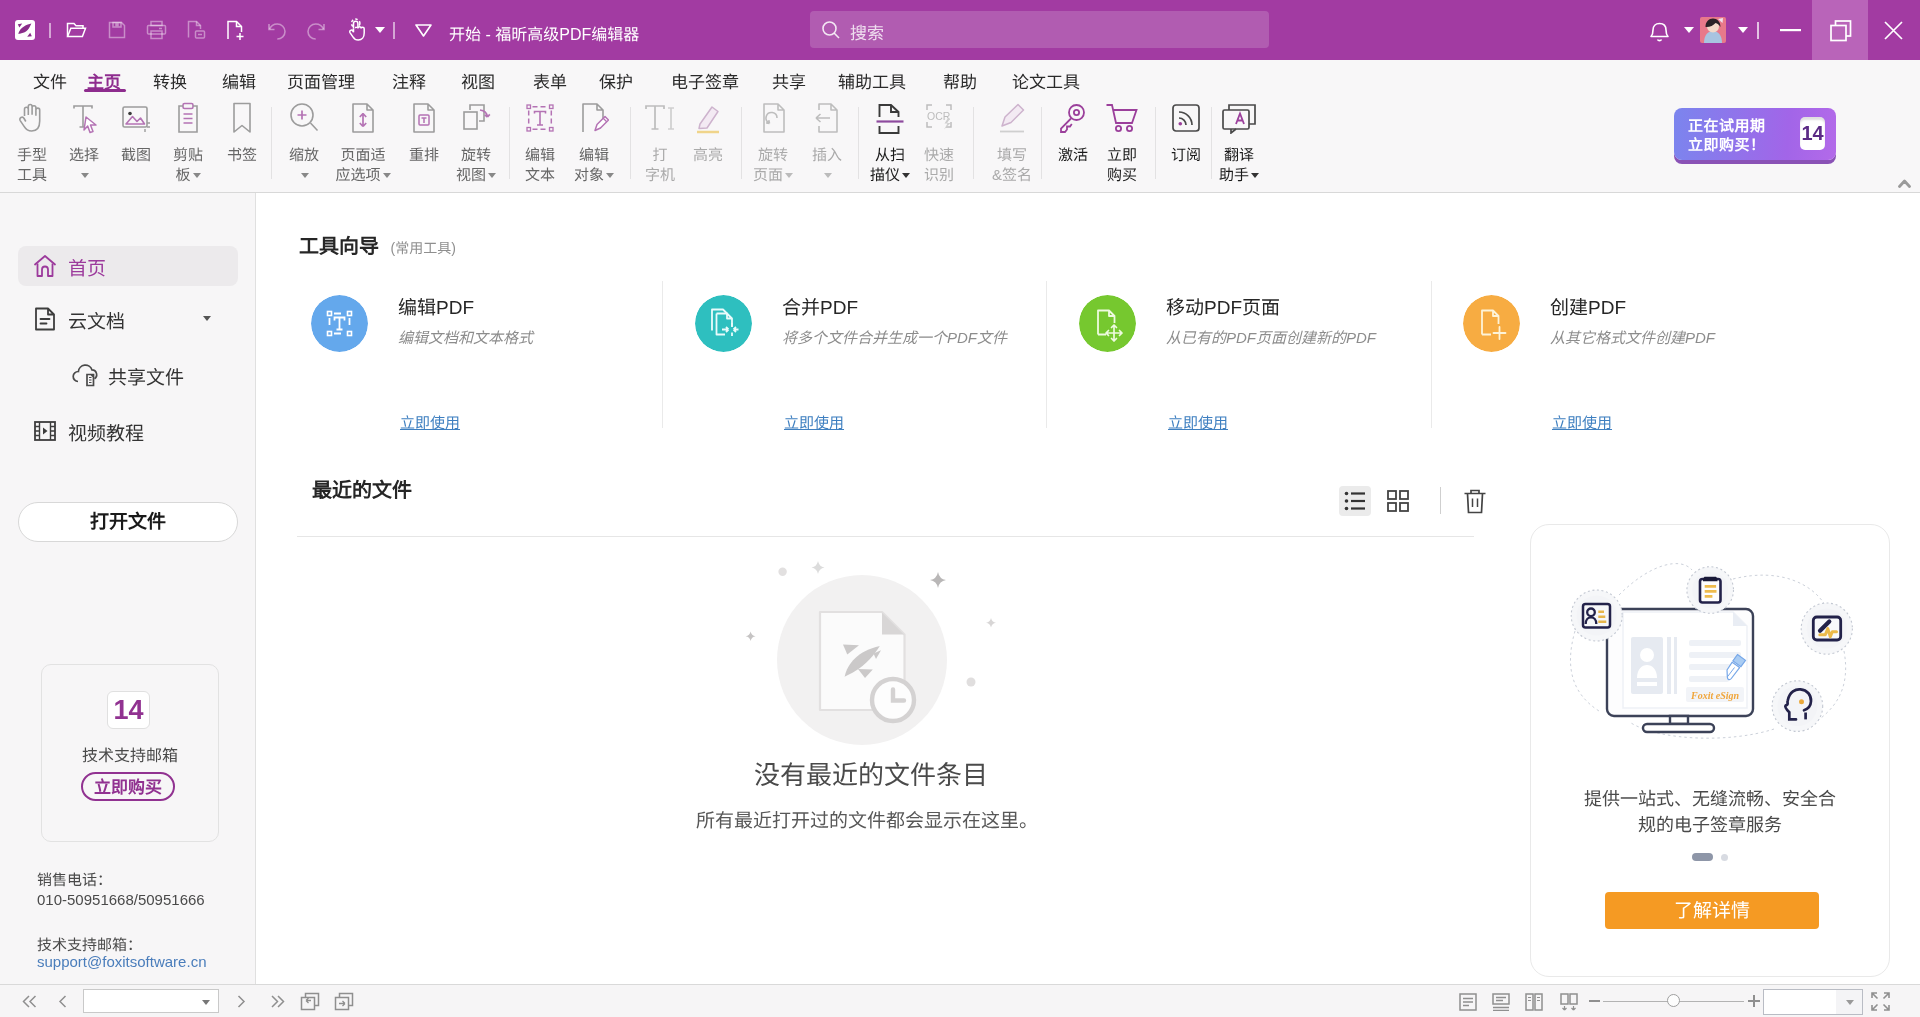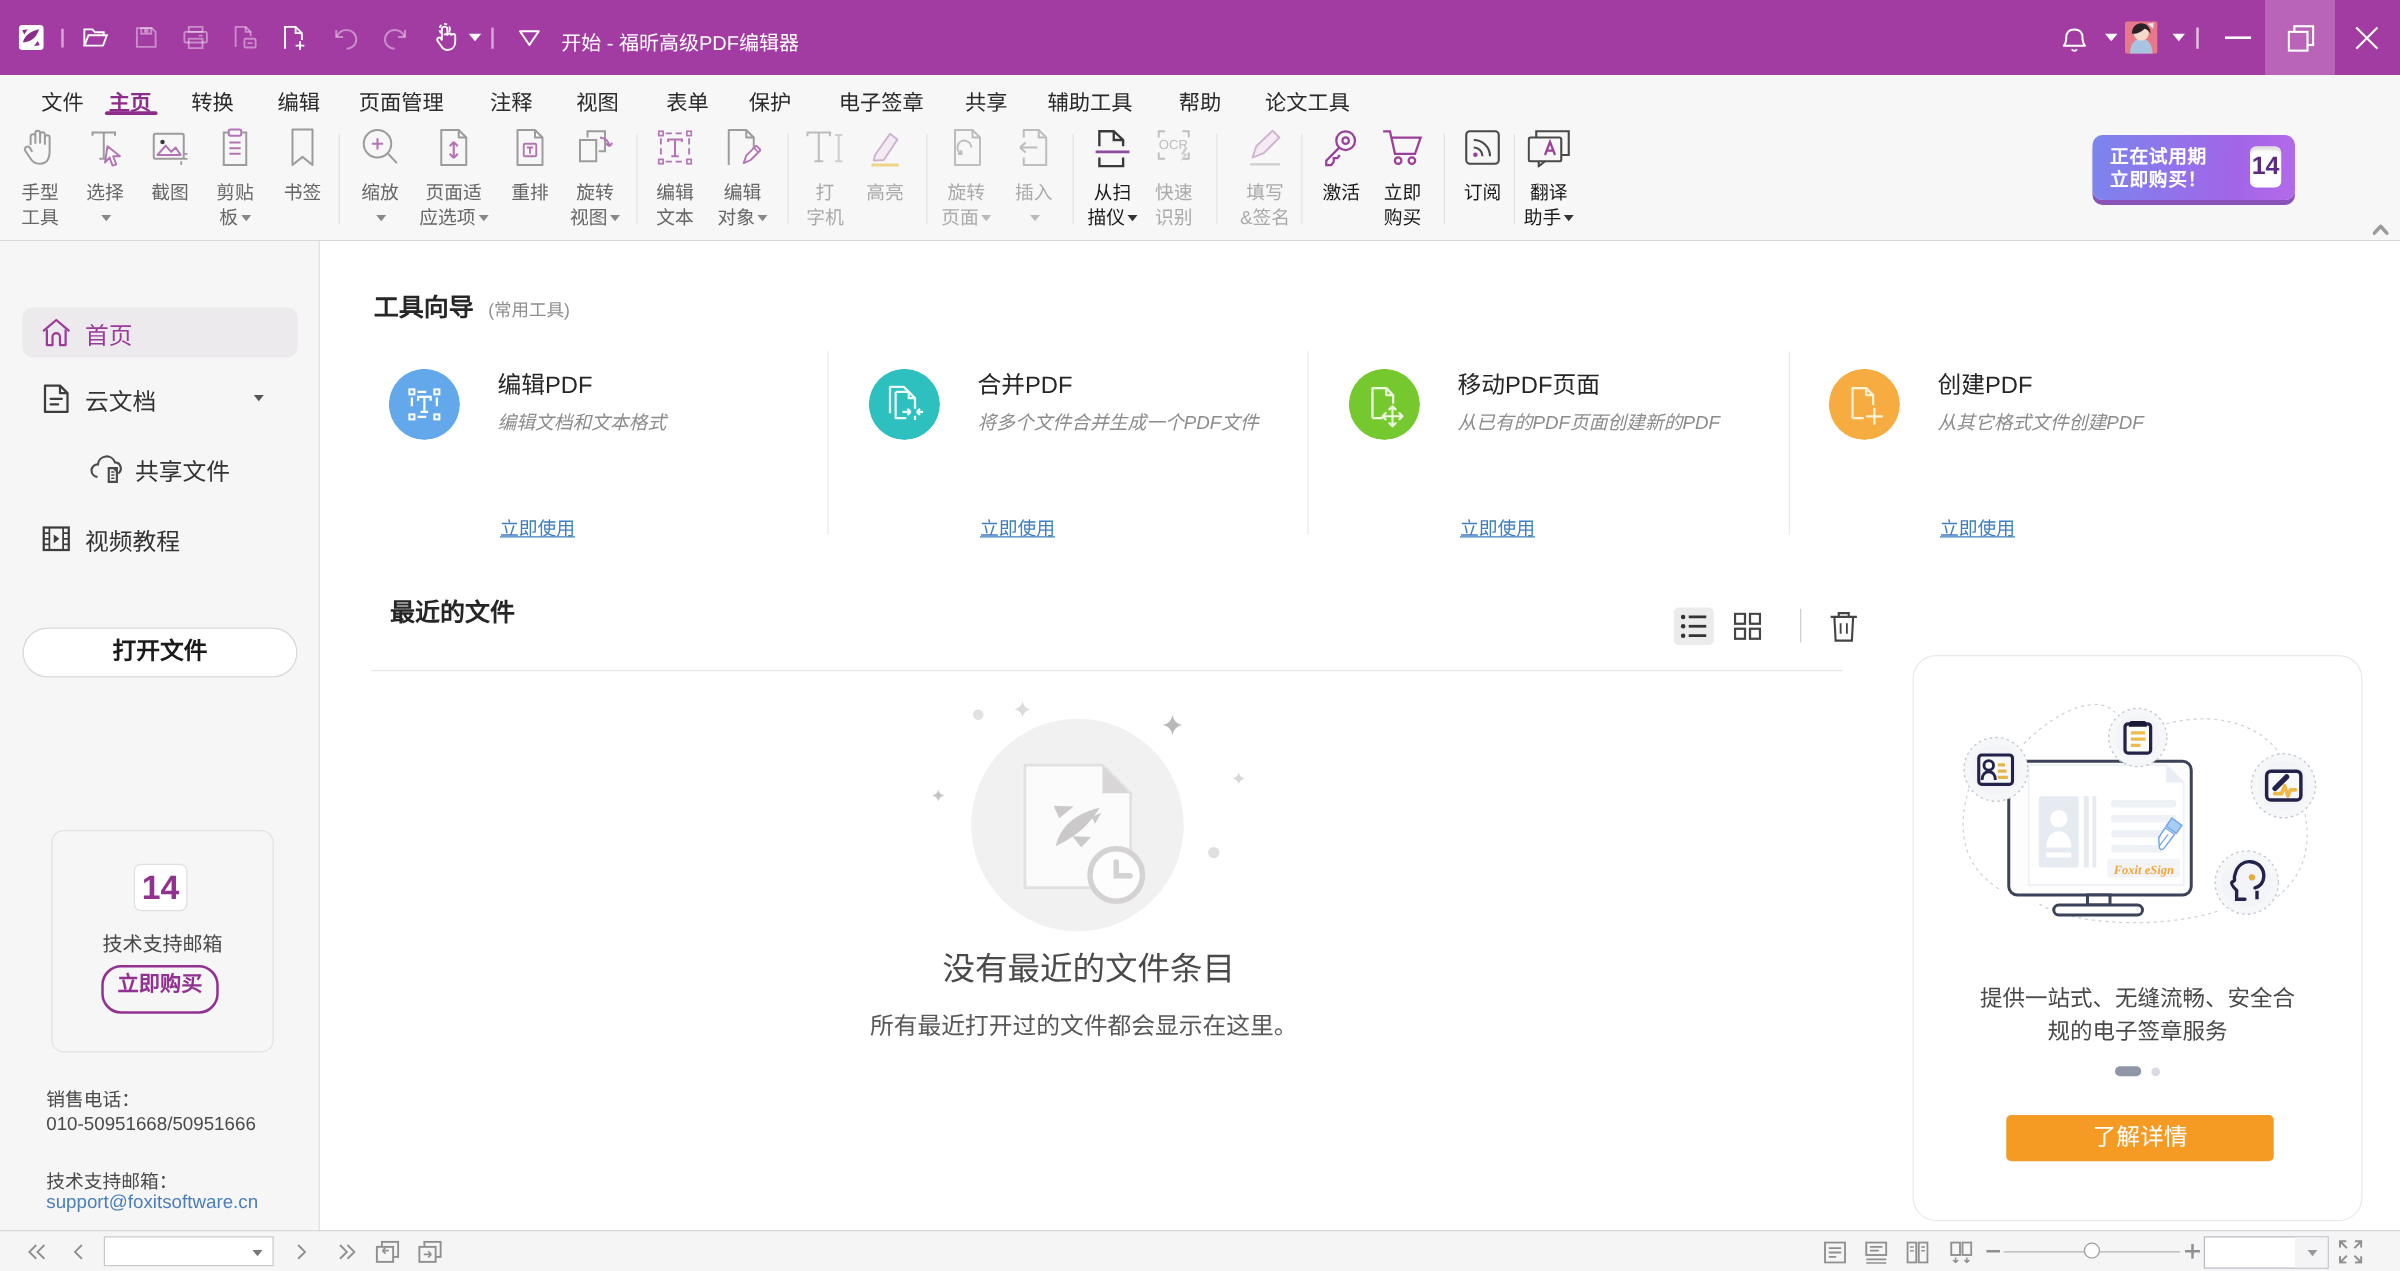--- a/index.html
+++ b/index.html
@@ -37,21 +37,21 @@
 #sidebar{position:absolute;left:0;top:193px;width:256px;height:791px;background:#f7f6f7;border-right:1px solid #e0e0e0;}
 .snav{position:absolute;left:18px;width:220px;height:40px;border-radius:8px;}
 .snav.active{background:#eceaec;}
 .snav .lab{position:absolute;left:50px;top:7px;font-size:19px;color:#333;}
 .snav.active .lab{color:#9c3a9c;}
 .snav svg{position:absolute;left:14px;top:7px;}
 #openbtn{position:absolute;left:18px;top:309px;width:220px;height:40px;border-radius:20px;background:#fff;border:1px solid #d8d8d8;text-align:center;line-height:38px;font-size:19px;font-weight:bold;color:#1a1a1a;}
 #trialcard{position:absolute;left:41px;top:471px;width:178px;height:178px;border:1px solid #e2e2e2;border-radius:10px;}
 #trialcard .box14{position:absolute;left:65px;top:26px;width:43px;height:38px;background:#fff;border:1px solid #e0e0e0;border-radius:6px;color:#913291;font-size:27px;font-weight:bold;text-align:center;line-height:36px;}
 #trialcard .d1{position:absolute;left:0;top:77px;width:100%;text-align:center;font-size:16px;color:#4a4a4a;}
-#trialcard .buy{position:absolute;left:39px;top:107px;width:94px;height:39px;border:2px solid #913291;border-radius:16px;color:#913291;font-size:17px;font-weight:bold;text-align:center;line-height:27px;}
+#trialcard .buy{position:absolute;left:39px;top:107px;width:94px;height:29px;border:2px solid #913291;border-radius:16px;color:#913291;font-size:17px;font-weight:bold;text-align:center;line-height:27px;}
 .contact{position:absolute;left:37px;font-size:15px;color:#4a4a4a;}
 .contact.link{color:#4a7dbb;}
 
 #main{position:absolute;left:257px;top:193px;width:1663px;height:791px;background:#fff;}
 #toolshead{position:absolute;left:42px;top:37px;font-size:20px;font-weight:bold;color:#262626;}
 #toolshead small{font-size:14px;color:#8f8f8f;font-weight:normal;margin-left:6px;}
 .tcard{position:absolute;top:102px;width:330px;height:135px;}
 .tcard .circ{position:absolute;left:0;top:0;width:57px;height:57px;border-radius:50%;}
 .tcard .tt{position:absolute;left:87px;top:-3px;font-size:19px;font-weight:500;color:#262626;}
 .tcard .td{position:absolute;left:87px;top:31px;font-size:15px;color:#8c8c8c;white-space:nowrap;font-style:italic;}
@@ -132,20 +132,27 @@
       <path d="M10.9 10.5 c0-1 .6-1.7 1.6-1.7 s1.6.7 1.6 1.7 c0-.8.7-1.3 1.5-1.3 .9 0 1.6.6 1.6 1.6 V15 c0 4-2.2 7-6 7 -2.6 0-4-1-5.3-3.2 L3 14.6 c-.5-.9-.2-1.9.6-2.3 .8-.4 1.8-.1 2.3.8 l.6 1.1 V10.5"></path>
       <circle cx="8.7" cy="5.3" r="4.2" stroke-dasharray="2.5 2.2"></circle>
     </svg>
   <div class="caret" style="position:absolute;left:373px;top:27px;border-top-color:#fff;border-left-width:5px;border-right-width:5px;border-top-width:6px;"></div>
   <div class="tsep" style="left:393px;top:22px;height:17px;"></div>
 
   <svg style="left:415px;top:24px" width="17" height="13" viewBox="0 0 17 13" fill="none" stroke="#fff" stroke-width="1.6">
       <path d="M1 1 H16 L8.5 12 Z" stroke-linejoin="round"></path>
     </svg>
   <div id="apptitle">开始 - 福昕高级PDF编辑器</div>
+  <div id="searchbox">
+    <svg style="left:10px;top:8px" width="22" height="22" viewBox="0 0 22 22" fill="none" stroke="rgba(255,255,255,.85)" stroke-width="1.6">
+        <circle cx="9.5" cy="9.5" r="6.5"></circle>
+        <path d="M14.3 14.3 L19 19"></path>
+      </svg>
+    <span>搜索</span>
+  </div>
 
   <svg style="left:1648px;top:19px" width="23" height="24" viewBox="0 0 23 24" fill="none" stroke="#fff" stroke-width="1.6">
       <path d="M3 17.5 C4.5 16 5 13.5 5 11 C5 7 7.5 4.5 11.5 4.5 C15.5 4.5 18 7 18 11 C18 13.5 18.5 16 20 17.5 Z" stroke-linejoin="round"></path>
       <path d="M9.5 20.5 a2.2 2 0 0 0 4 0"></path>
     </svg>
   <div class="caret" style="position:absolute;left:1682px;top:27px;border-top-color:#fff;border-left-width:5px;border-right-width:5px;border-top-width:6px;"></div>
 
   <svg style="left:1700px;top:17px" width="26" height="26" viewBox="0 0 26 26">
       <rect width="26" height="26" rx="2" fill="#e8798a"></rect>
       <path d="M4 26 C4 18 8 14 13 14 C18 14 22 18 22 26 Z" fill="#a8c4e0"></path>

